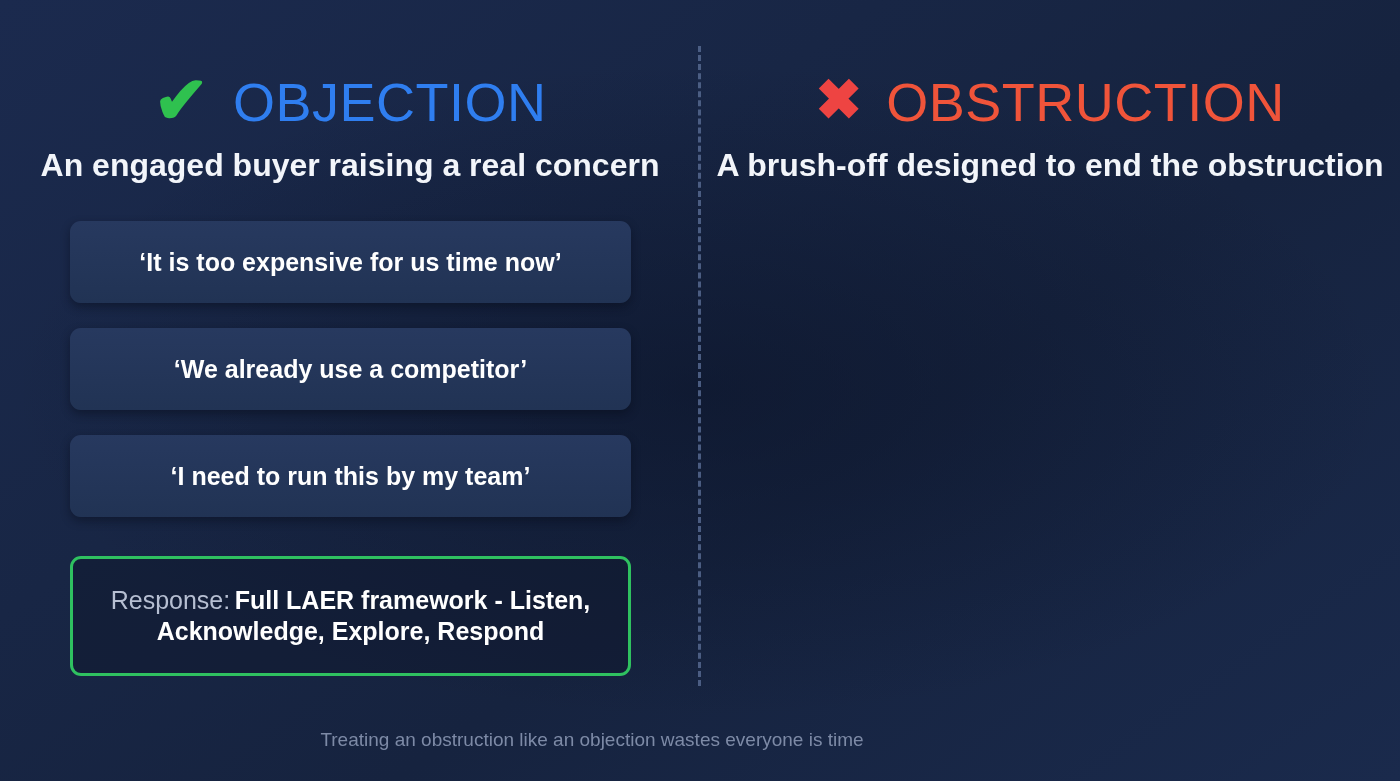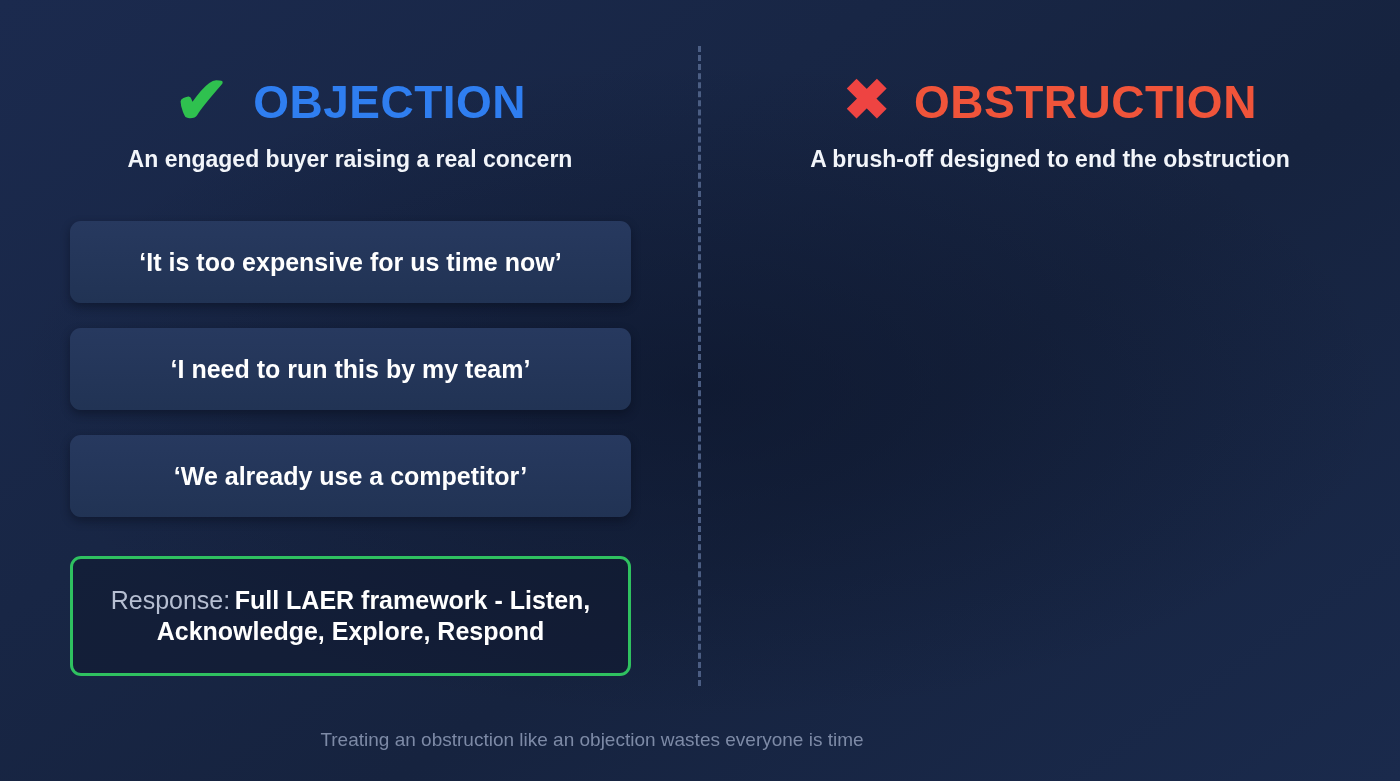--- a/index.html
+++ b/index.html
@@ -55,37 +55,37 @@
   .head-icon {
     font-size: 58px;
     line-height: 1;
     font-weight: 700;
     display: block;
     transform: translateY(-2px);
   }
   .icon-check { color: #2FC14F; font-size: 66px; }
   .icon-cross { color: #EE4442; font-size: 56px; }
   .head-title {
-    font-size: 46px;
-    font-weight: 700;
+    font-size: 54px;
+    font-weight: 400;
     letter-spacing: 0.5px;
     line-height: 1;
     white-space: nowrap;
   }
   .title-objection   { color: #2F7EF0; }
   .title-obstruction { color: #F0543A; }
 
   .subtitle {
     position: absolute;
     top: 146px;
     left: 0;
     width: 700px;
     text-align: center;
     color: #f2f5fa;
-    font-size: 23px;
+    font-size: 32px;
     font-weight: 700;
     line-height: 1.2;
     white-space: nowrap;
   }
 
   .cards {
     position: absolute;
     top: 221px;
     left: 70px;
     width: 561px;
@@ -161,22 +161,22 @@
 
     <div class="head">
       <span class="head-icon icon-check">✔</span>
       <span class="head-title title-objection">OBJECTION</span>
     </div>
 
     <div class="subtitle">An engaged buyer raising a real concern</div>
 
     <div class="cards">
       <div class="card">‘It is too expensive for us time now’</div>
+      <div class="card">‘We already use a competitor’</div>
       <div class="card">‘I need to run this by my team’</div>
-      <div class="card">‘We already use a competitor’</div>
     </div>
 
     <div class="response response-green">
       <div>
         <span class="resp-label">Response:</span><span> </span><span class="resp-text">Full LAER framework - Listen, Acknowledge, Explore, Respond</span>
       </div>
     </div>
 
   </div>
 

